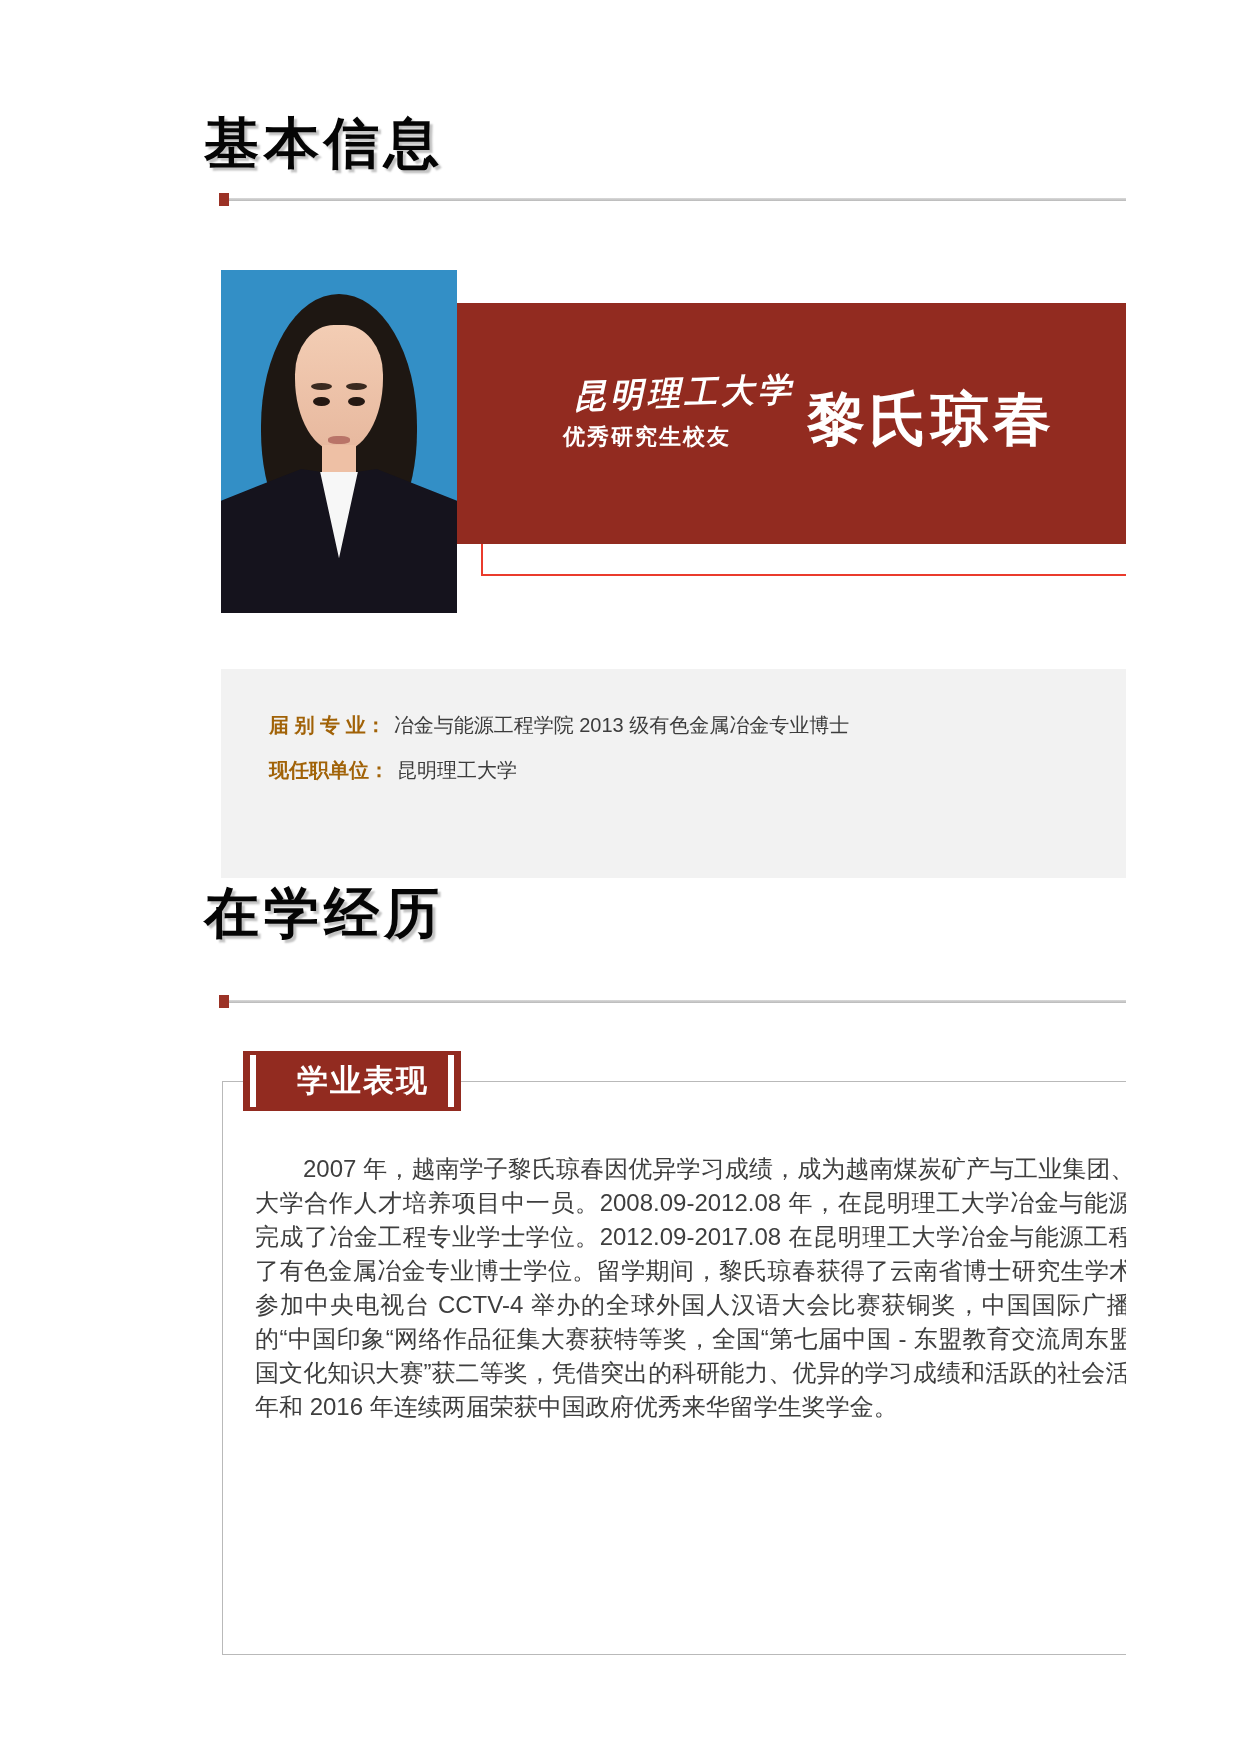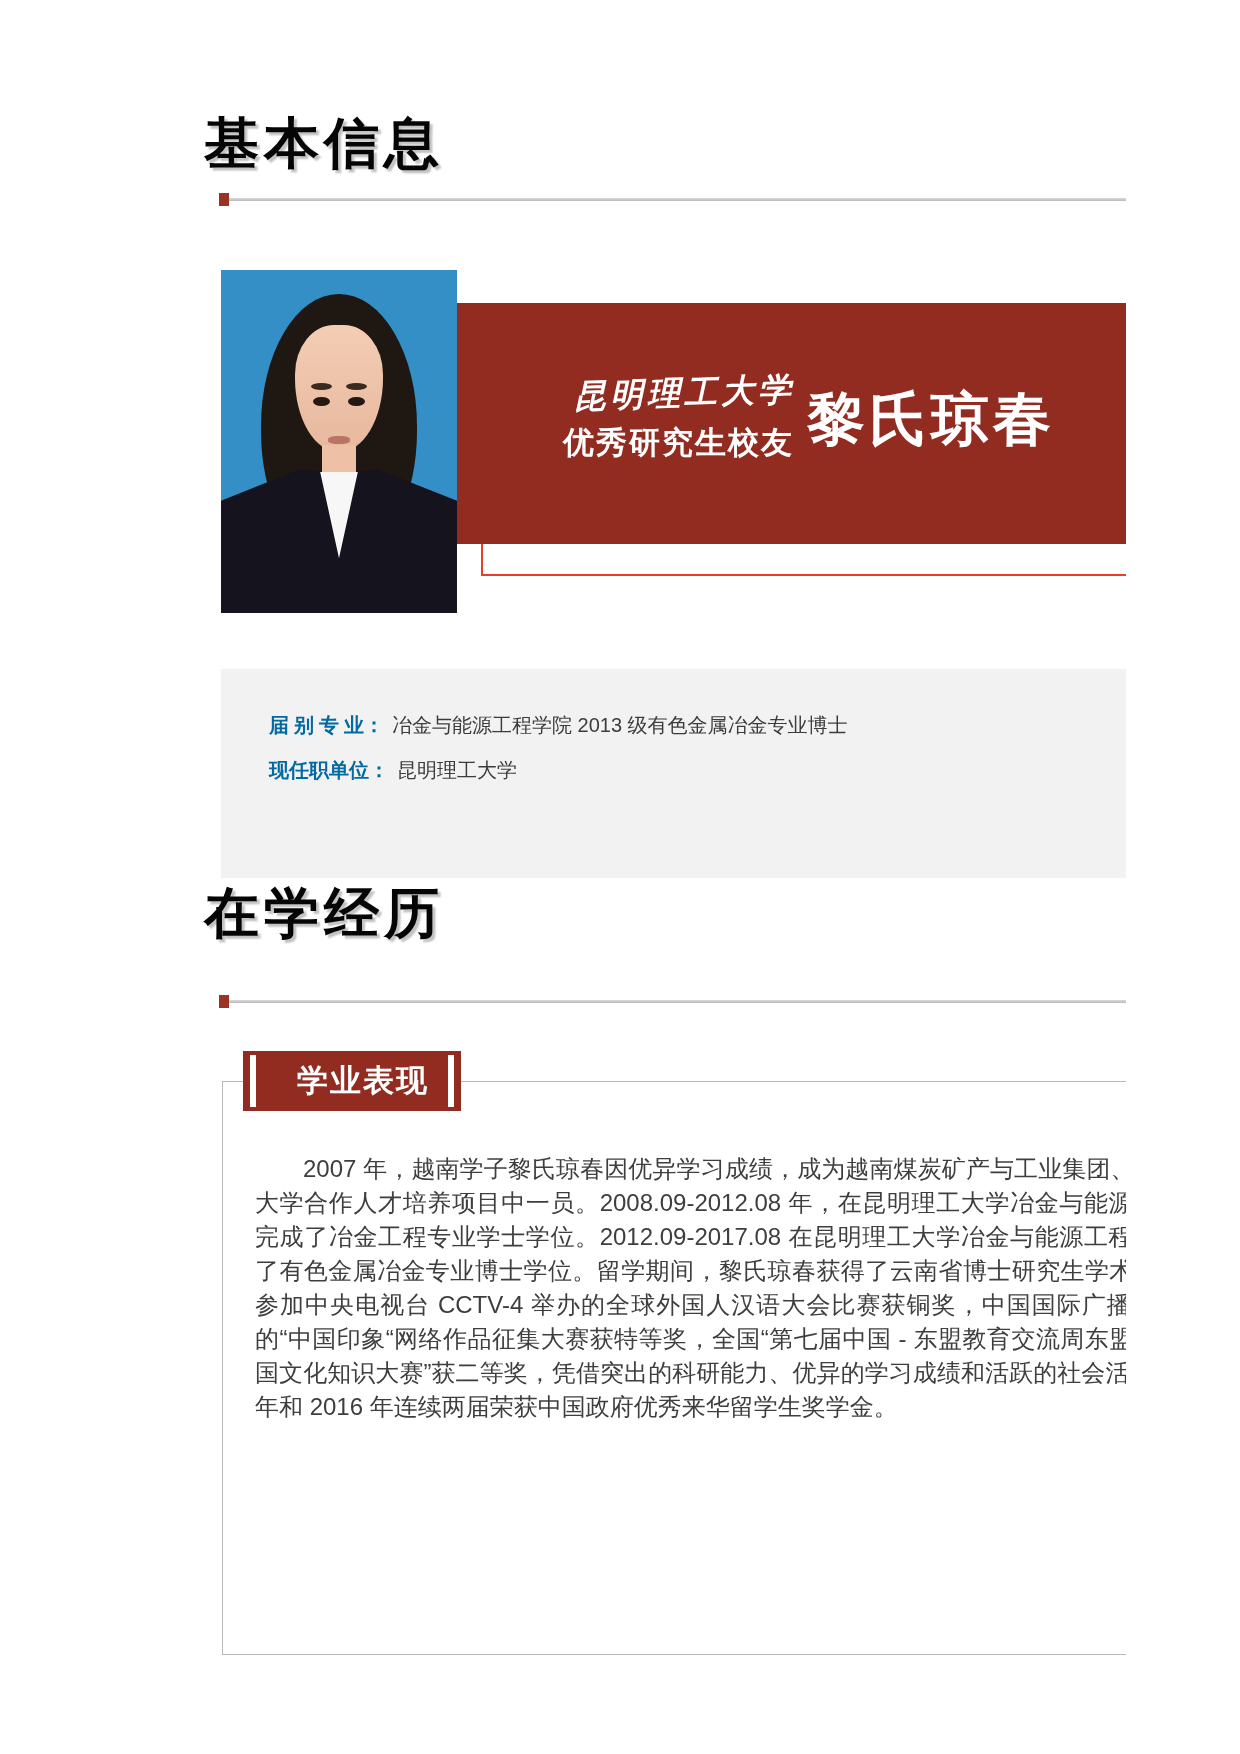--- a/index.html
+++ b/index.html
@@ -67,40 +67,40 @@
   }
   #banner .script{
     position:absolute;left:116px;top:68px;
     font-family:"Liberation Serif","DejaVu Serif",serif;
     font-style:italic;font-weight:700;
     font-size:33px;letter-spacing:4px;color:#ffffff;
     transform:rotate(-2deg);white-space:nowrap;
   }
   #banner .subtitle{
     position:absolute;left:106px;top:119px;
-    font-size:31px;font-weight:700;letter-spacing:2px;color:#ffffff;
+    font-size:22px;font-weight:700;letter-spacing:2px;color:#ffffff;
     white-space:nowrap;
   }
   #banner .name{
     position:absolute;left:350px;top:78px;
     font-family:"Liberation Serif","DejaVu Serif",serif;
     font-size:58px;font-weight:900;letter-spacing:4px;color:#ffffff;
     white-space:nowrap;
   }
   
   #info-box{
     position:absolute;left:107px;top:661px;width:1041px;height:209px;
     background:#f2f2f2;box-sizing:border-box;
     padding:46px 40px 0 48px;
   }
   .info-row{
     display:flex;gap:8px;margin-bottom:24px;
     font-size:20px;line-height:21px;color:#3c3c3c;
   }
-  .info-row .lbl{font-weight:700;color:#0369a1;white-space:nowrap;font-family:Liberation Serif, serif;}
+  .info-row .lbl{font-weight:700;color:#a16207;white-space:nowrap;}
   .info-row .val{color:#3c3c3c;}
   
   #exp-tab{
     position:absolute;left:129px;top:1043px;width:218px;height:60px;
     background:#922b20;z-index:2;
   }
   #exp-tab .stripe{position:absolute;top:4px;bottom:4px;width:6px;background:#ffffff;}
   #exp-tab .stripe.left{left:7px;} #exp-tab .stripe.right{right:7px;}
   #exp-tab .tab-label{
     position:absolute;left:0;right:0;top:0;bottom:0;

